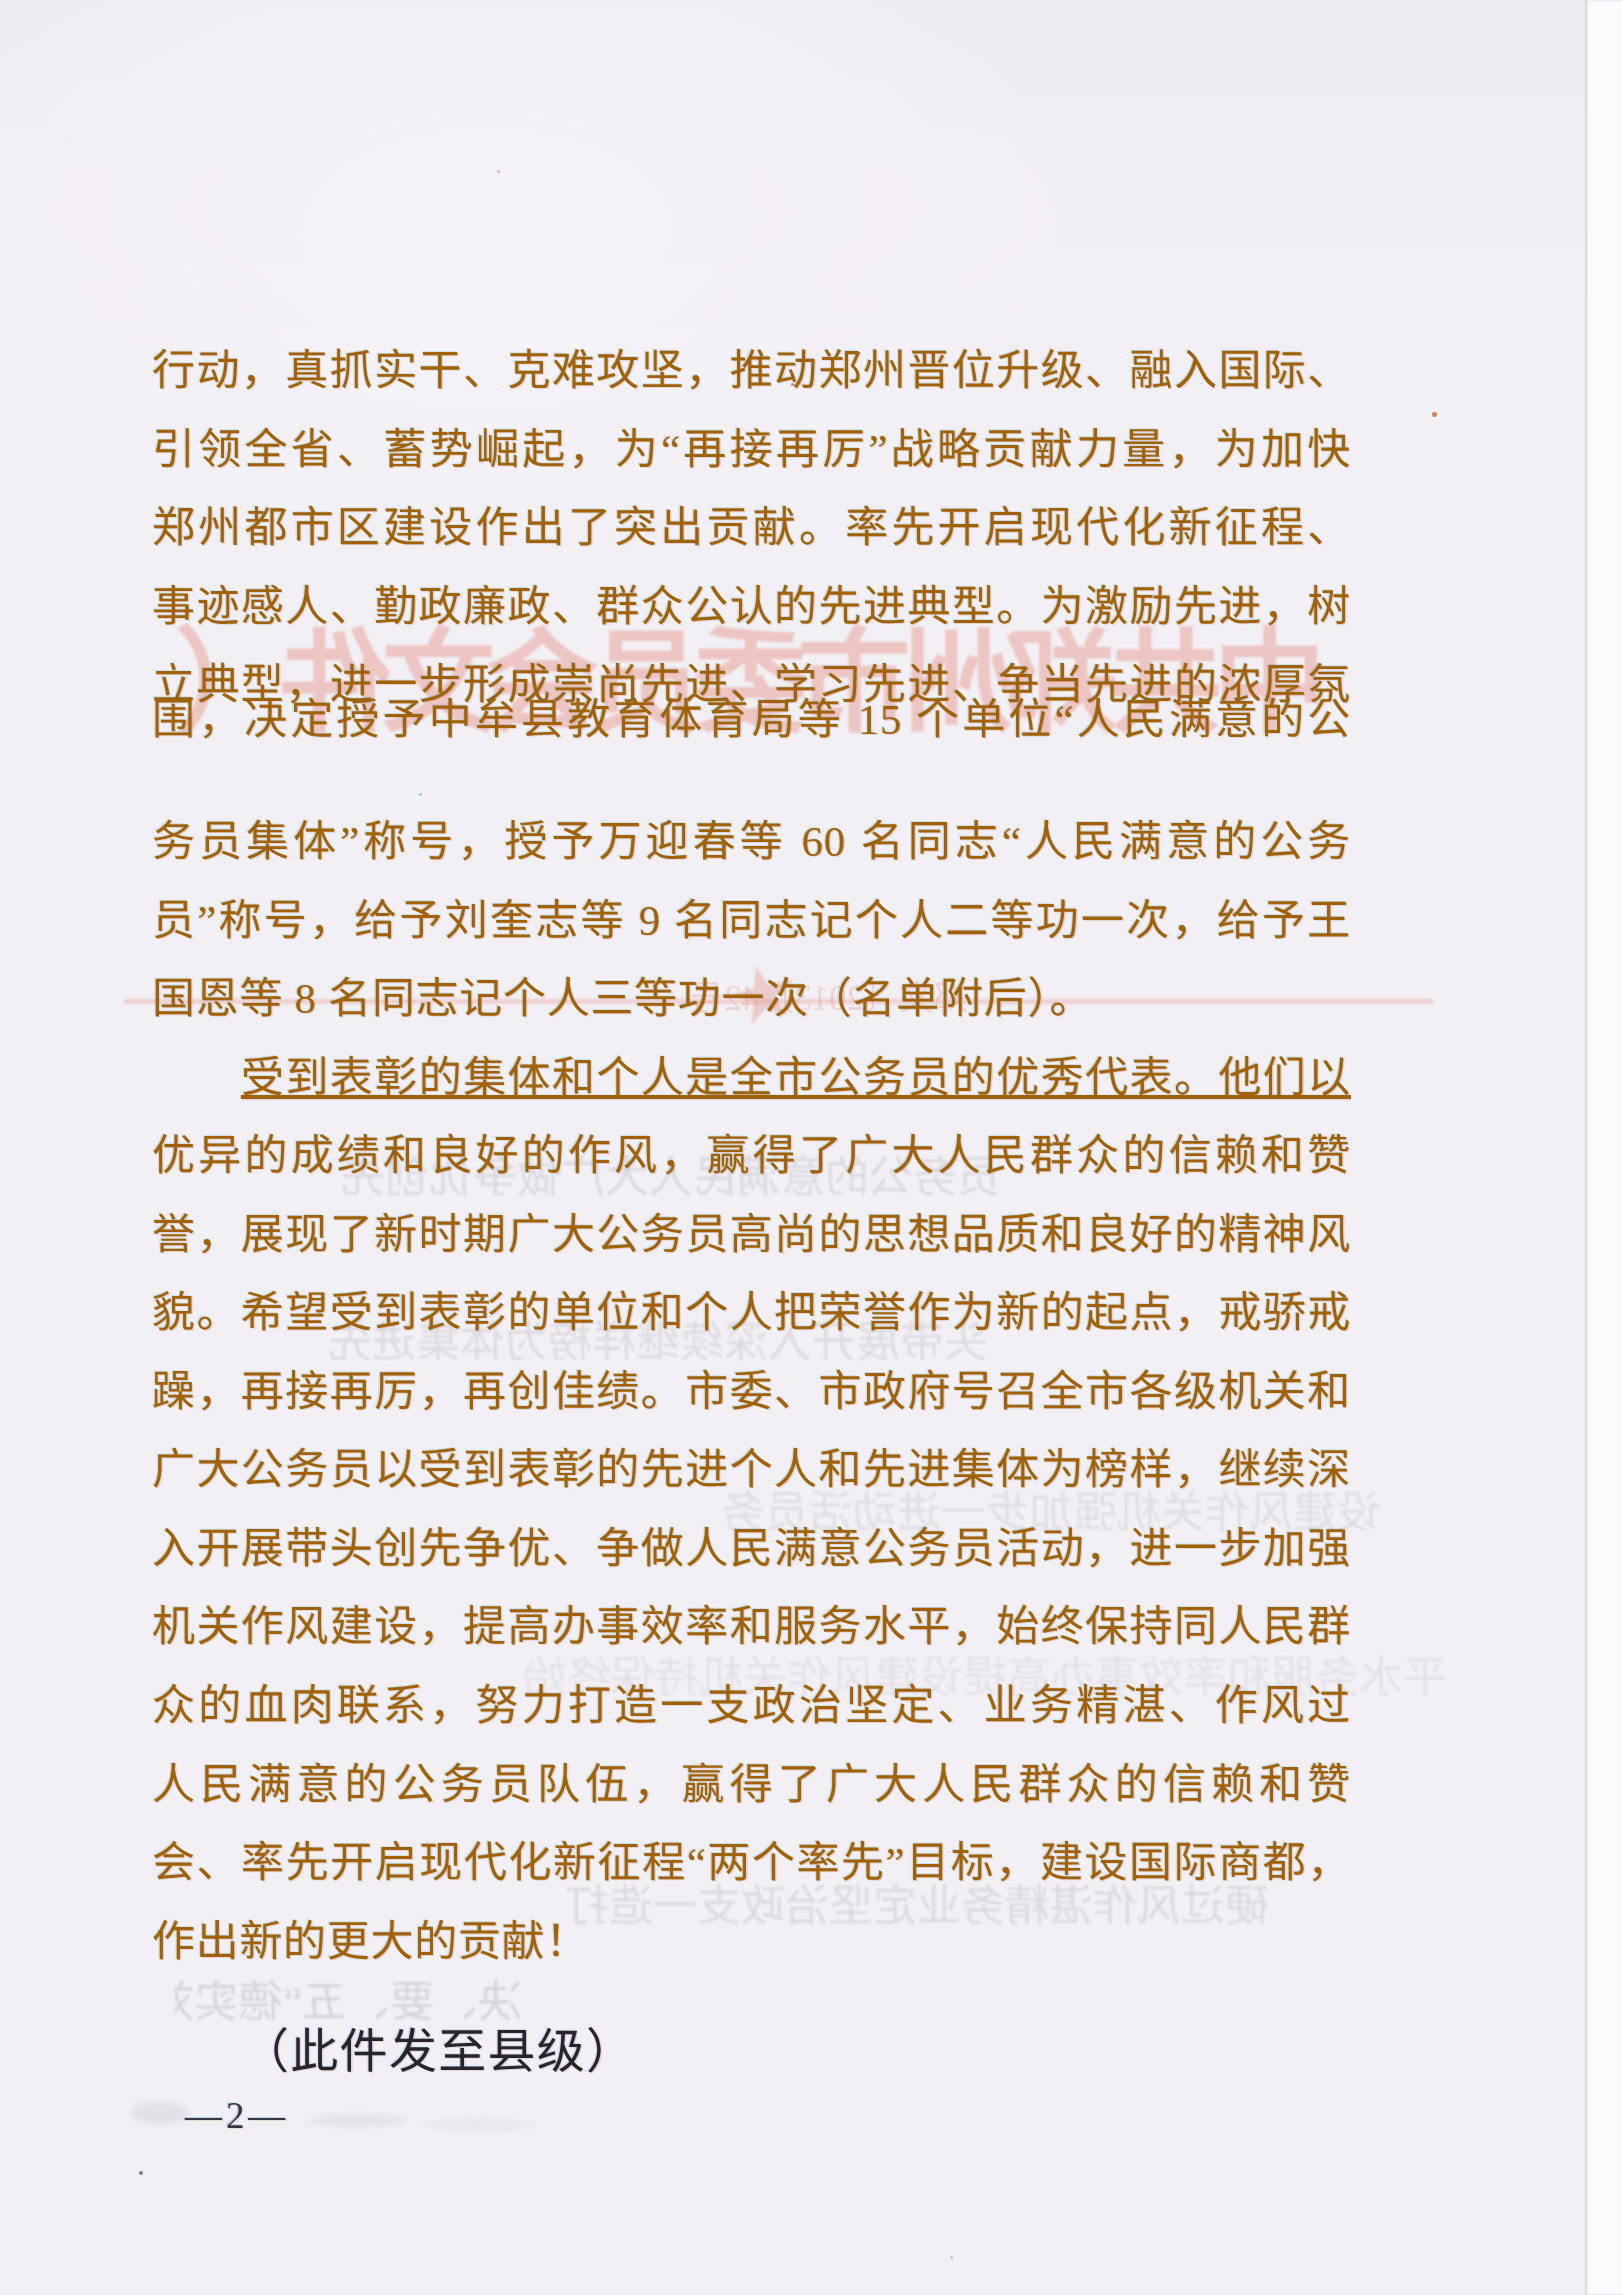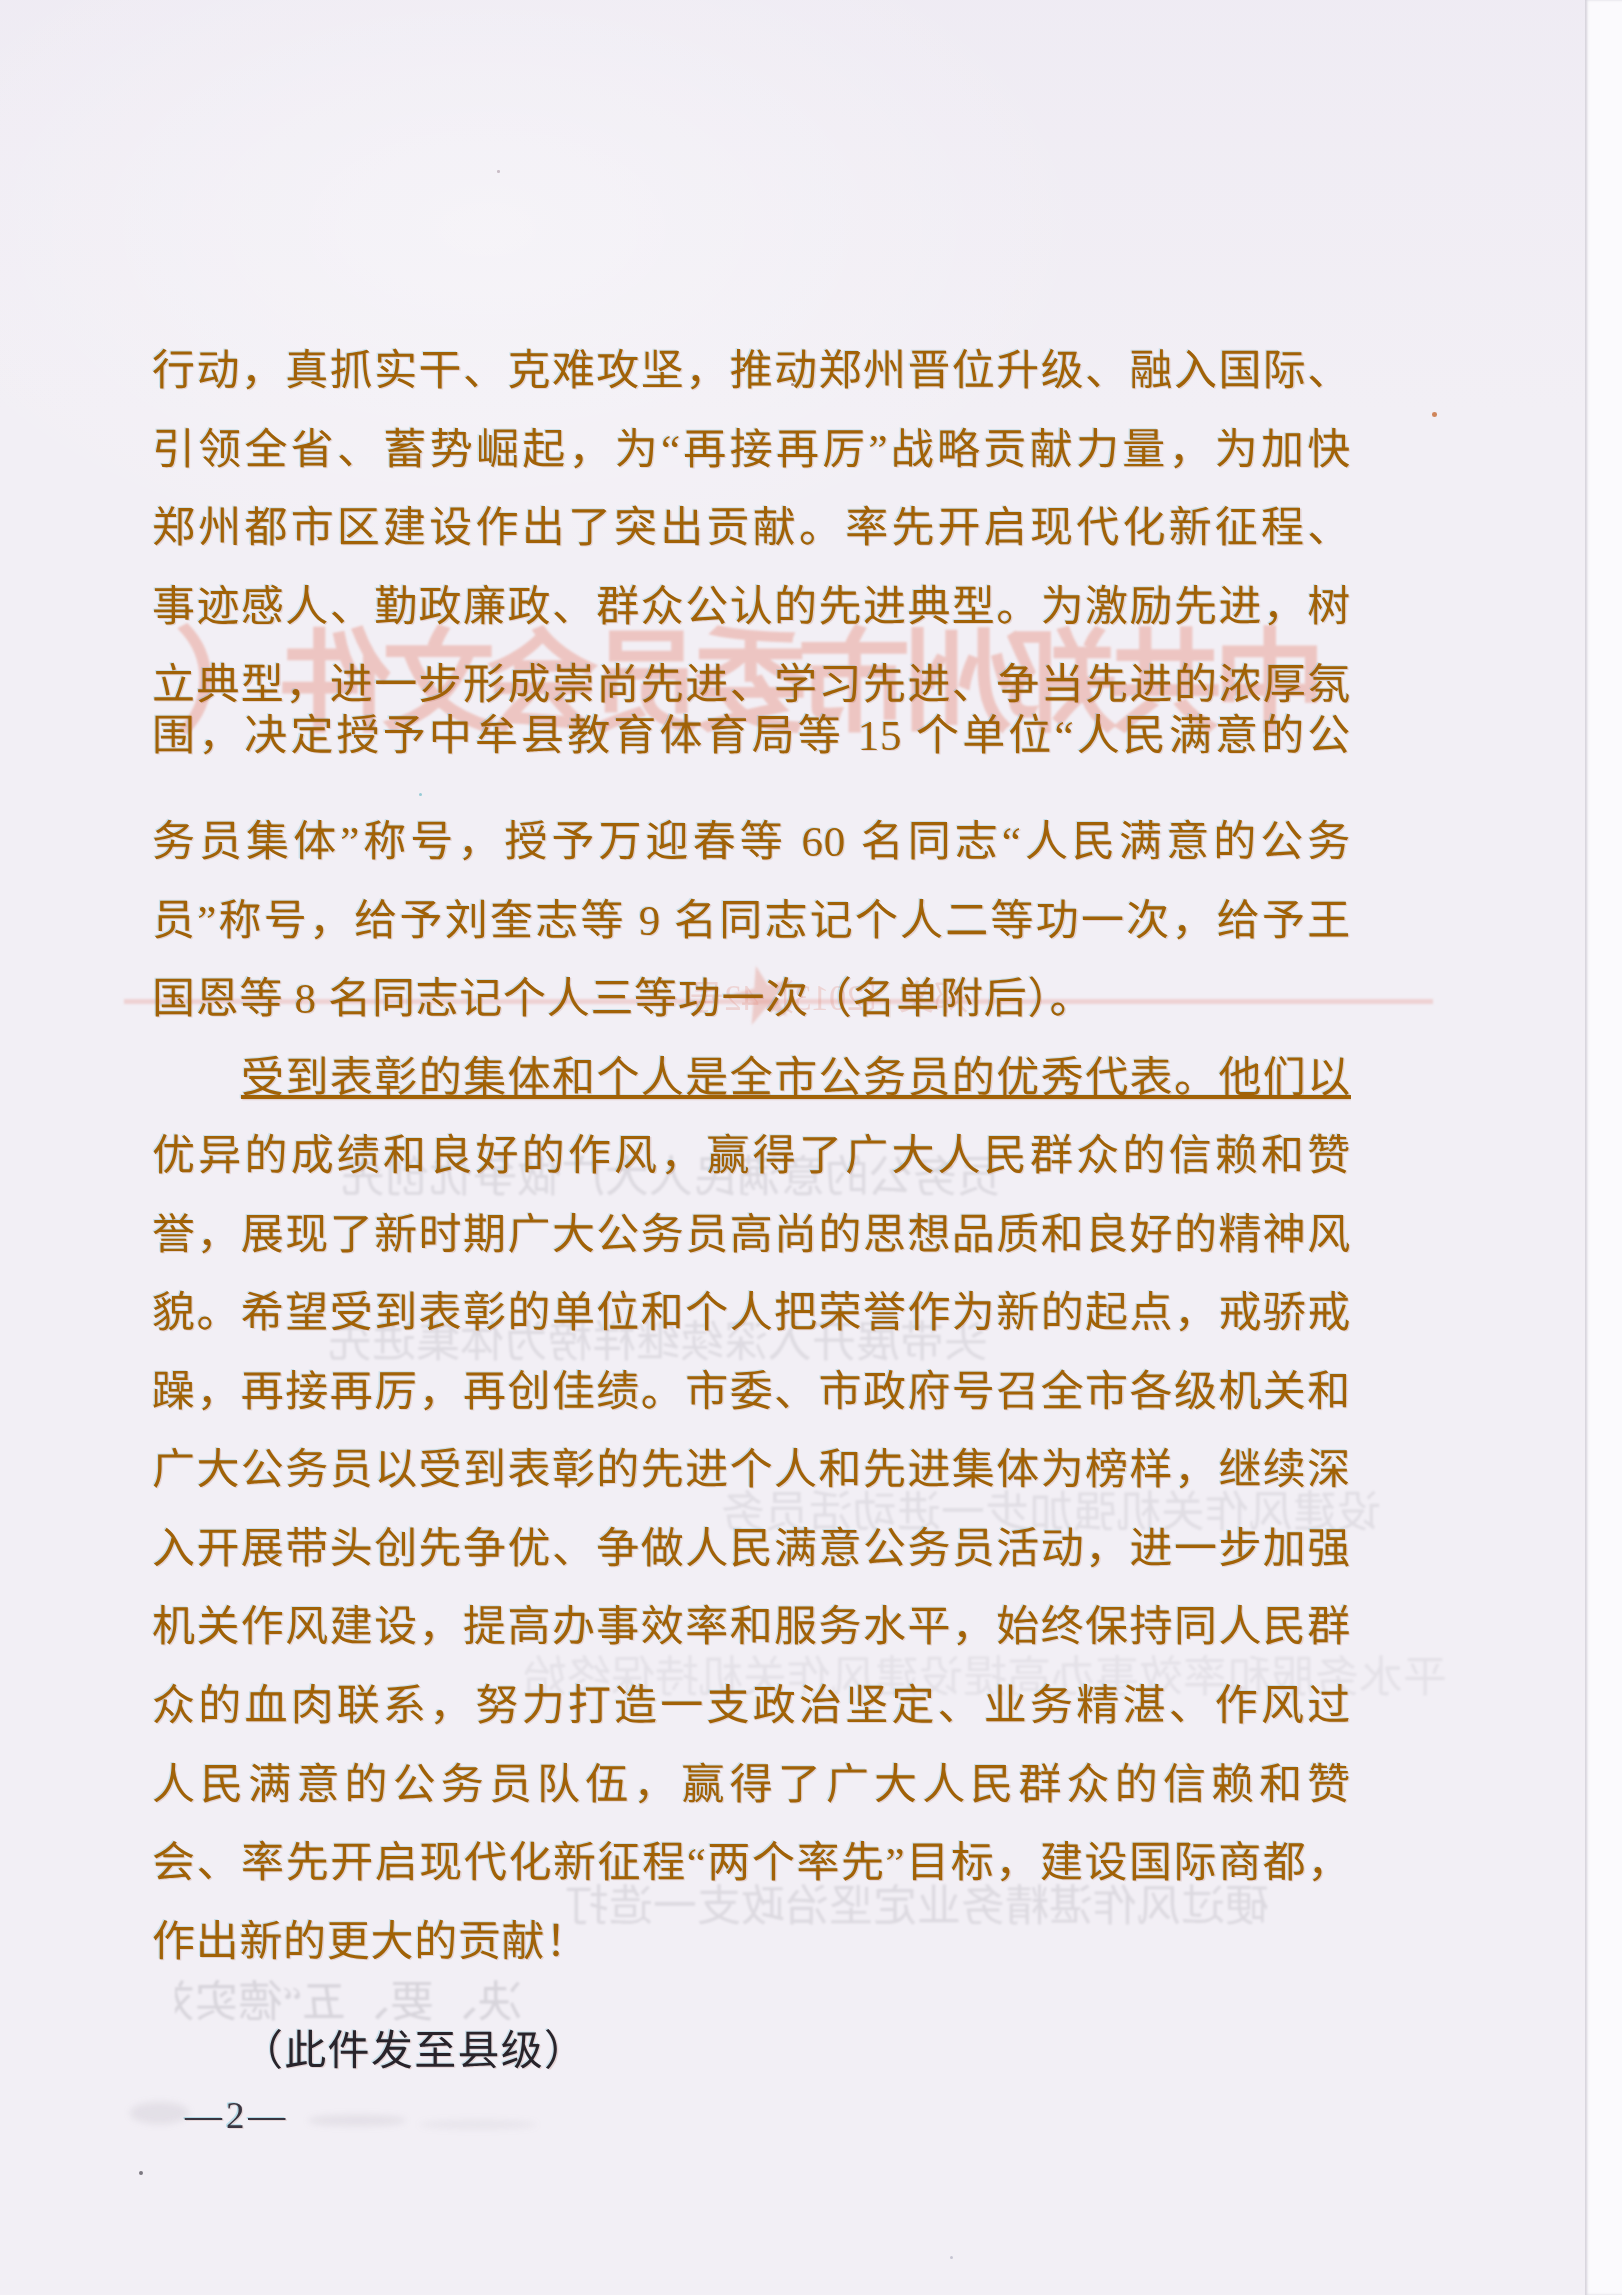--- a/index.html
+++ b/index.html
@@ -30,21 +30,21 @@
     font-size:43px;line-height:79px;color:#a16207;
     text-align:justify;text-align-last:justify;
     letter-spacing:0.7px;
     text-shadow:1.3px 1.3px 0 rgba(150,40,20,0.14), -1.3px -0.7px 0 rgba(0,150,180,0.16);
     overflow:hidden;
   }
   .bl.plain{text-align:left;text-align-last:left;}
   .bl.ind{padding-left:89px;width:1110px;text-decoration:underline;}
   .note{
     position:absolute;left:241px;top:2012px;height:79px;
-    font-size:42px;line-height:79px;color:#29242b;
+    font-size:48px;line-height:79px;color:#29242b;
     letter-spacing:1.3px;
     text-shadow:1.3px 1.3px 0 rgba(150,40,20,0.14), -1.3px -0.7px 0 rgba(0,150,180,0.16);
   }
   .pagenum{
     position:absolute;left:185px;top:2096px;height:39px;
     font-size:37px;line-height:39px;color:#3a3540;letter-spacing:3.9px;
     text-shadow:1.3px 1.3px 0 rgba(150,40,20,0.12), -1.3px -1.3px 0 rgba(0,160,190,0.25);
   }
   
   .bleed{position:absolute;pointer-events:none;}
@@ -104,21 +104,21 @@
   <div class="bleed bleed-gray g2">设建风作关机强加步一进动活员务</div>
   <div class="bleed bleed-gray g3">平水务服和率效事办高提设建风作关机持保终始</div>
   <div class="bleed bleed-gray g4">硬过风作湛精务业定坚治政支一造打</div>
   <div class="bleed bleed-gray g5">决、要、五“德实刘</div>
 
   <div class="bl" style="top:331px">行动，真抓实干、克难攻坚，推动郑州晋位升级、融入国际、</div>
   <div class="bl" style="top:410px">引领全省、蓄势崛起，为“再接再厉”战略贡献力量，为加快</div>
   <div class="bl" style="top:488px">郑州都市区建设作出了突出贡献。率先开启现代化新征程、</div>
   <div class="bl" style="top:567px">事迹感人、勤政廉政、群众公认的先进典型。为激励先进，树</div>
   <div class="bl" style="top:645px">立典型，进一步形成崇尚先进、学习先进、争当先进的浓厚氛</div>
-  <div class="bl" style="top:696px">围，决定授予中牟县教育体育局等 15 个单位“人民满意的公</div>
+  <div class="bl" style="top:680px">围，决定授予中牟县教育体育局等 15 个单位“人民满意的公</div>
   <div class="bl" style="top:802px">务员集体”称号，授予万迎春等 60 名同志“人民满意的公务</div>
   <div class="bl" style="top:881px">员”称号，给予刘奎志等 9 名同志记个人二等功一次，给予王</div>
   <div class="bl plain" style="top:959px">国恩等 8 名同志记个人三等功一次（名单附后）。</div>
   <div class="bl ind" style="top:1038px">受到表彰的集体和个人是全市公务员的优秀代表。他们以</div>
   <div class="bl" style="top:1116px">优异的成绩和良好的作风，赢得了广大人民群众的信赖和赞</div>
   <div class="bl" style="top:1195px">誉，展现了新时期广大公务员高尚的思想品质和良好的精神风</div>
   <div class="bl" style="top:1273px">貌。希望受到表彰的单位和个人把荣誉作为新的起点，戒骄戒</div>
   <div class="bl" style="top:1352px">躁，再接再厉，再创佳绩。市委、市政府号召全市各级机关和</div>
   <div class="bl" style="top:1430px">广大公务员以受到表彰的先进个人和先进集体为榜样，继续深</div>
   <div class="bl" style="top:1509px">入开展带头创先争优、争做人民满意公务员活动，进一步加强</div>

